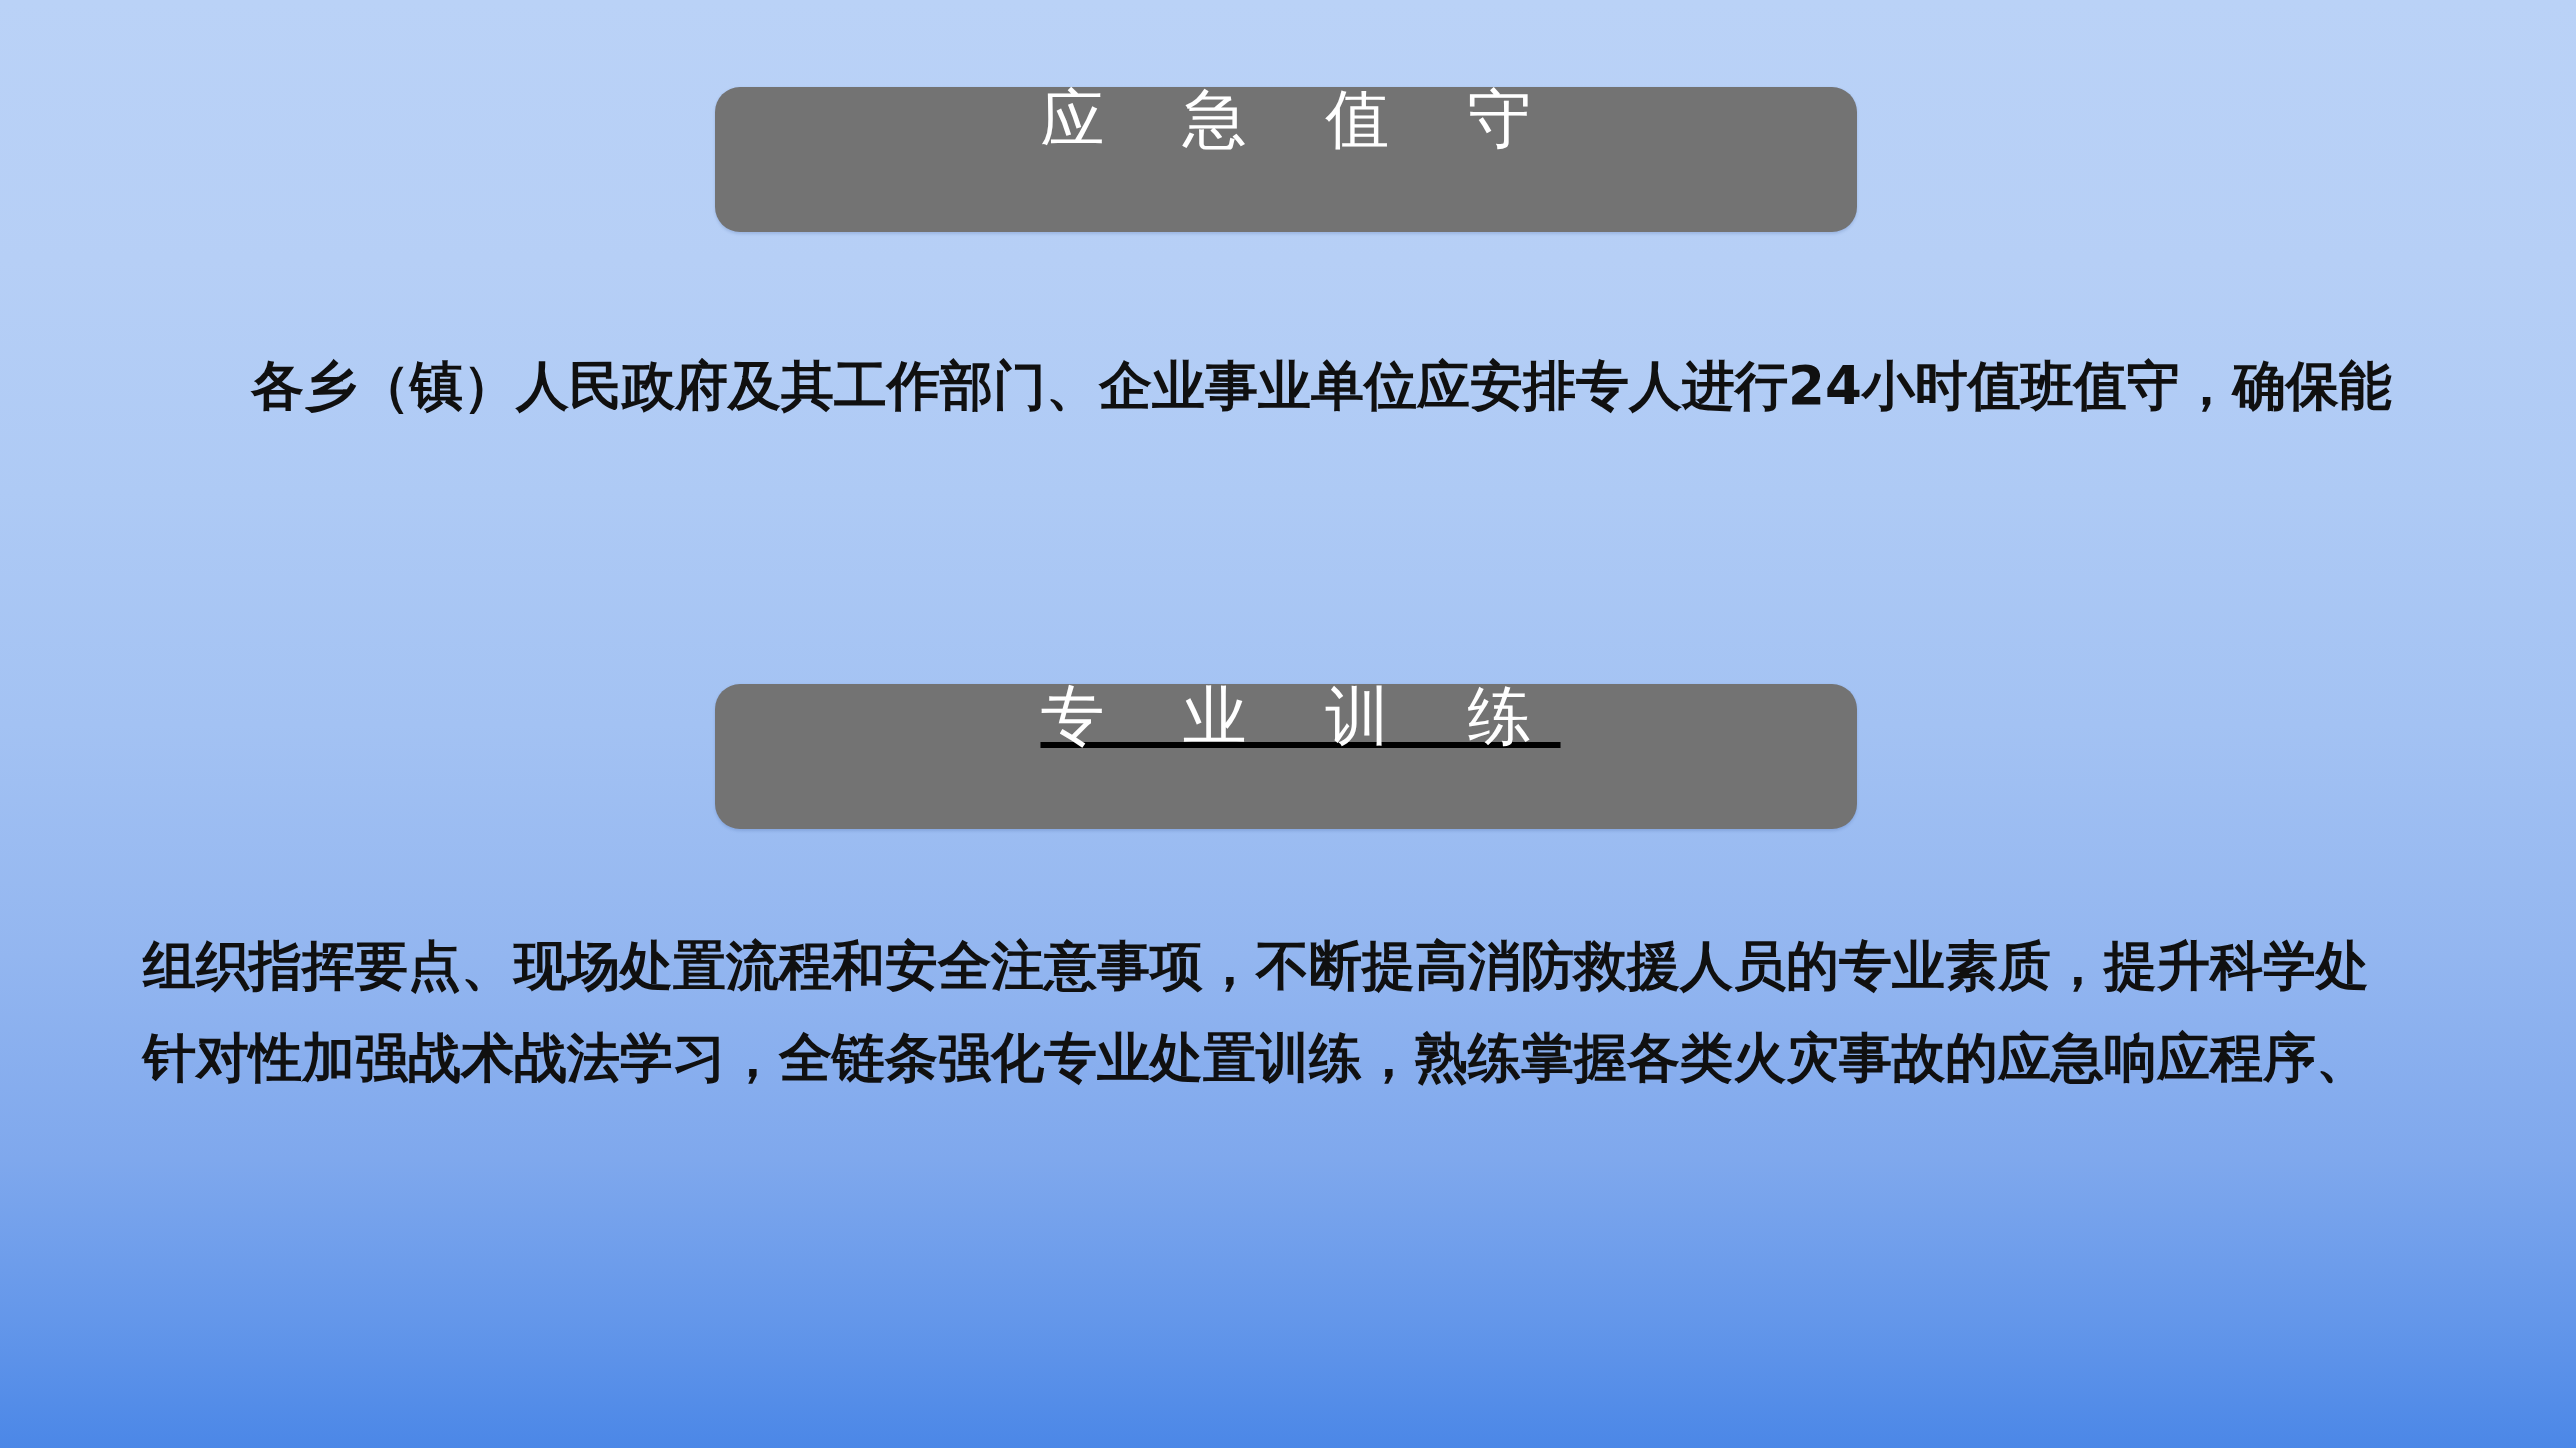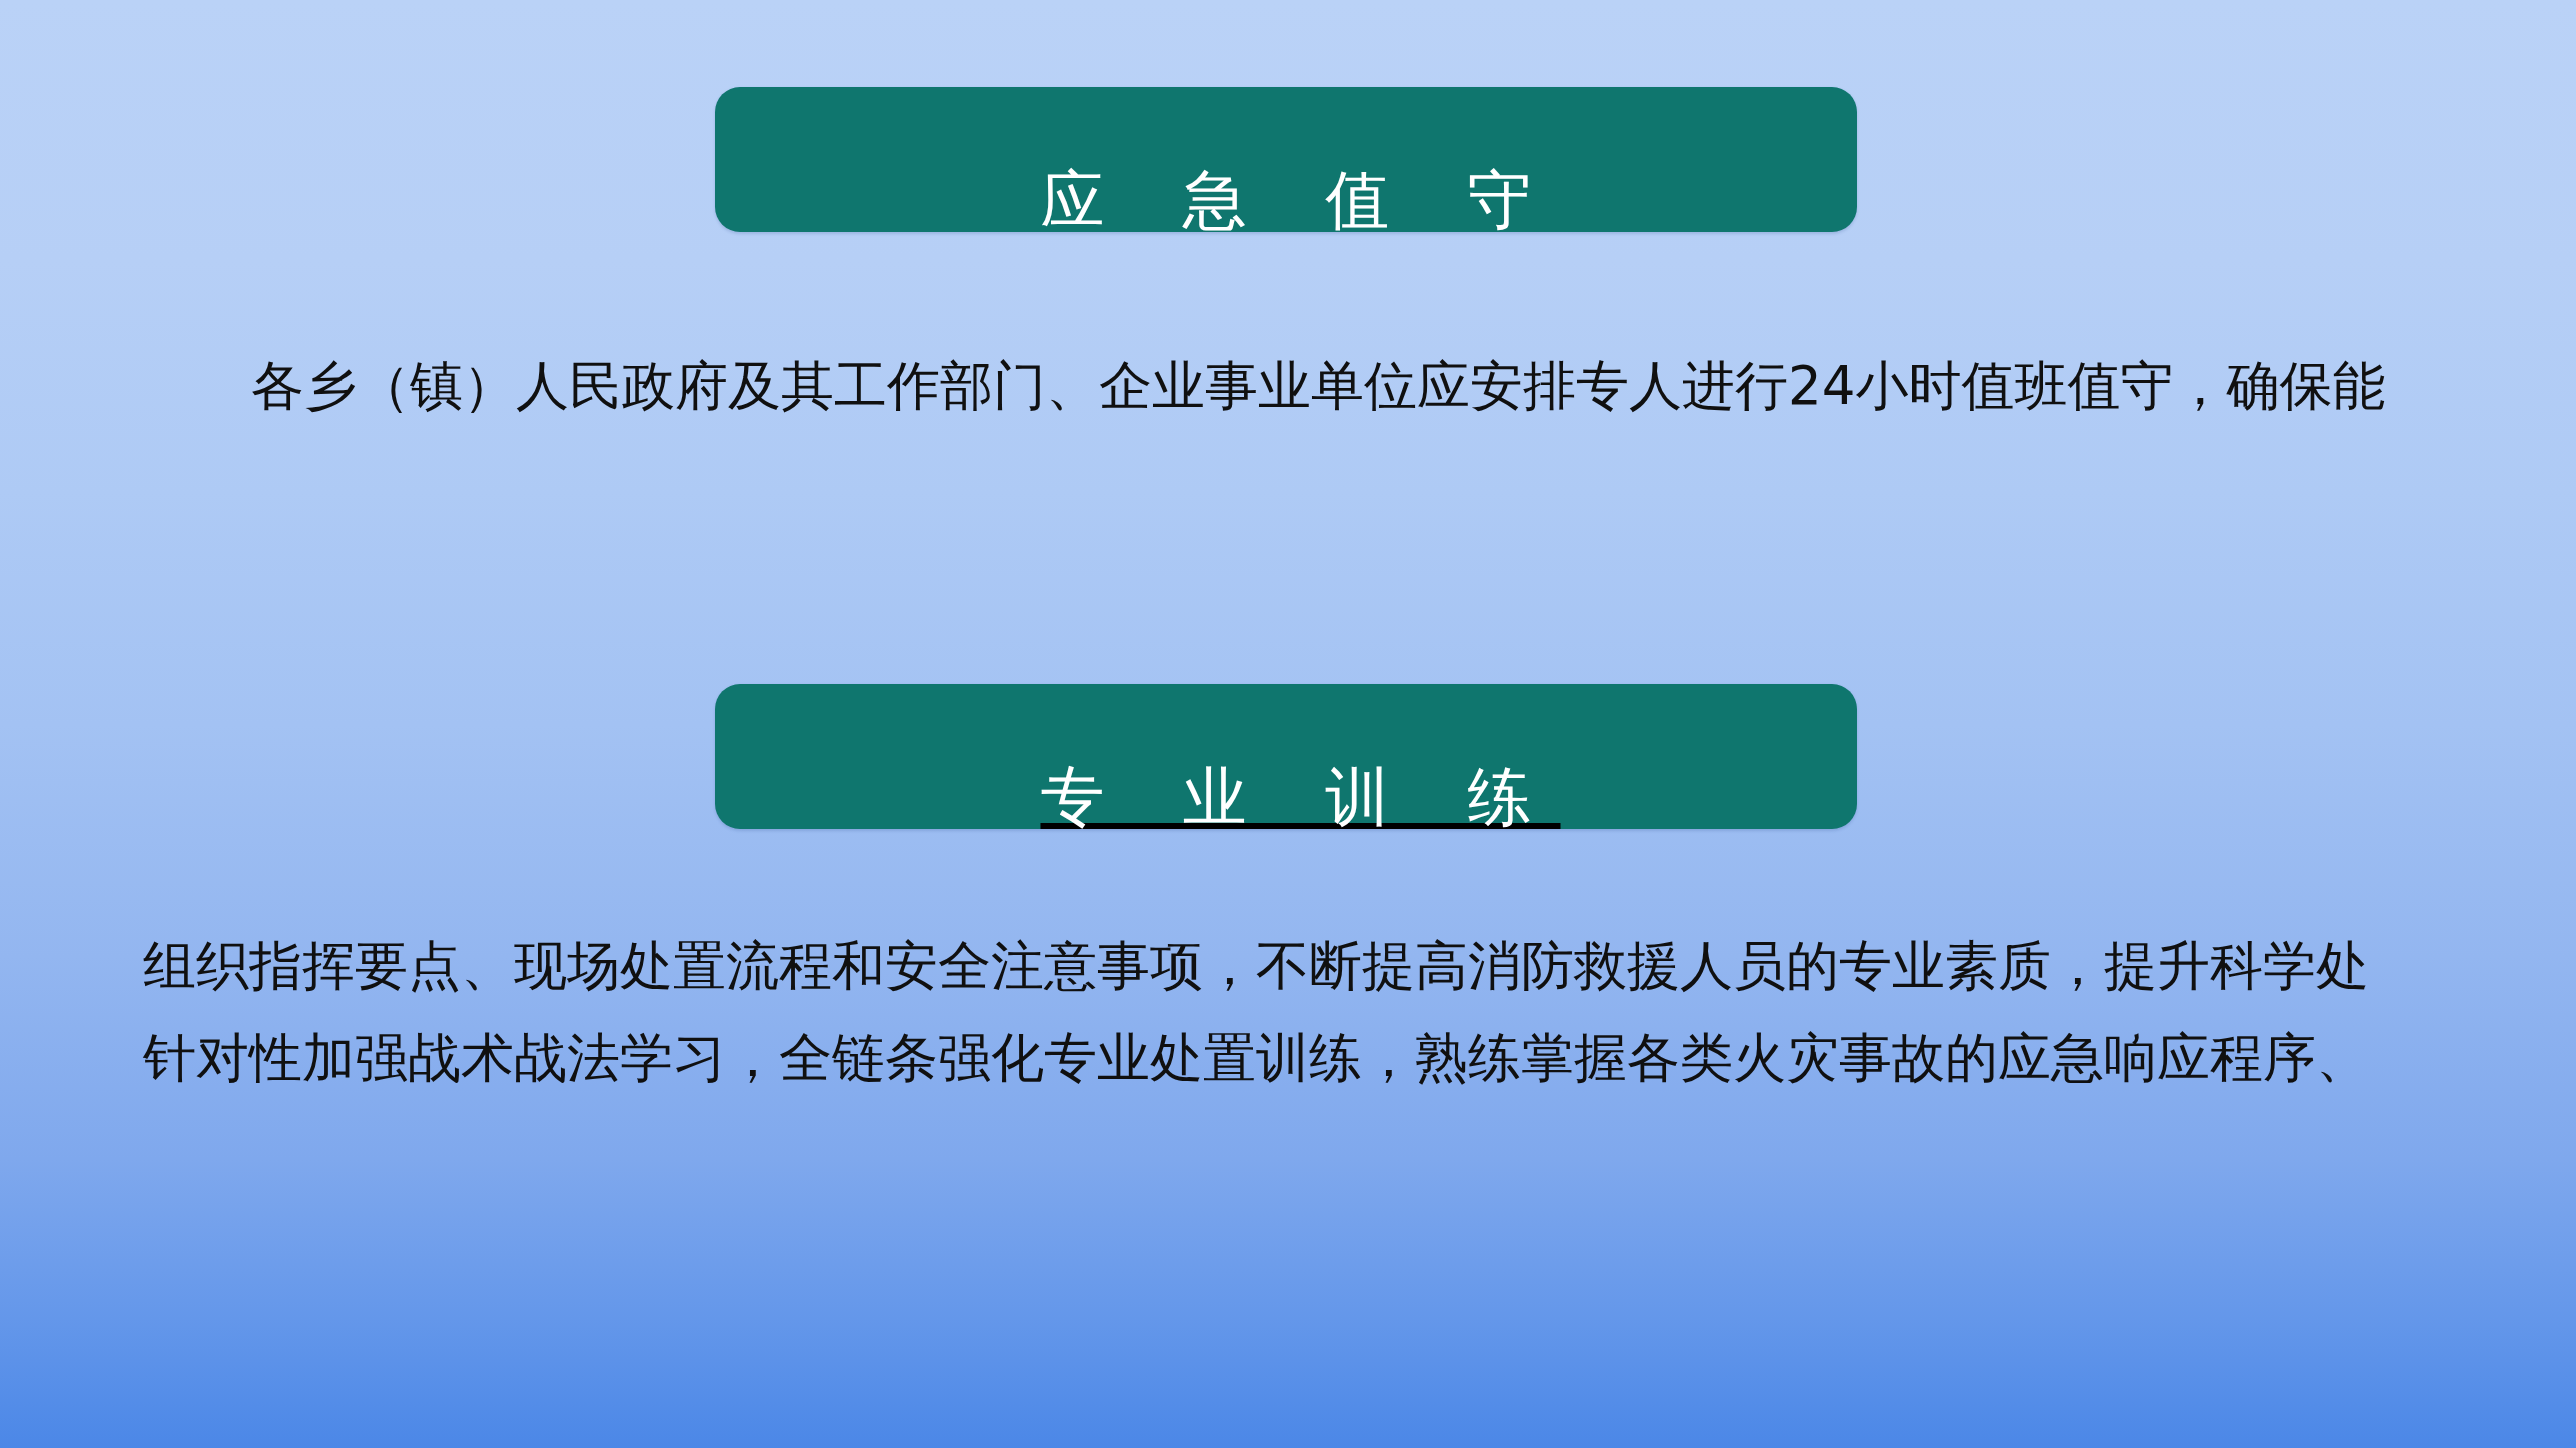--- a/index.html
+++ b/index.html
@@ -28,24 +28,24 @@
     width: 2576px;
     height: 1449px;
   }
 
   
   .banner {
     position: absolute;
     left: 715px;
     width: 1142px;
     height: 145px;
-    background: #0f766e;
+    background: #737373;
     border-radius: 25px;
     display: flex;
-    align-items: flex-end;
+    align-items: flex-start;
     justify-content: center;
     box-shadow: 0 1.9px 2.9px rgba(40,70,140,0.18);
   }
 
   .banner-text {
     color: #ffffff;
     font-size: 64px;
     line-height: 1;
     font-weight: 400;
     letter-spacing: 29px;
@@ -67,20 +67,21 @@
     font-size: 53px;
     line-height: 92px;
     letter-spacing: 0px;
     text-align: justify;
     text-justify: inter-character;
   }
 
   .para .line {
     display: block;
     white-space: nowrap;
+    font-weight: bold;
   }
 
   .para .line.indent {
     text-indent: 108px;
   }
 
   #para-emergency { top: 340px; }
   #para-training  { top: 920px; }
 </style>
 </head>

